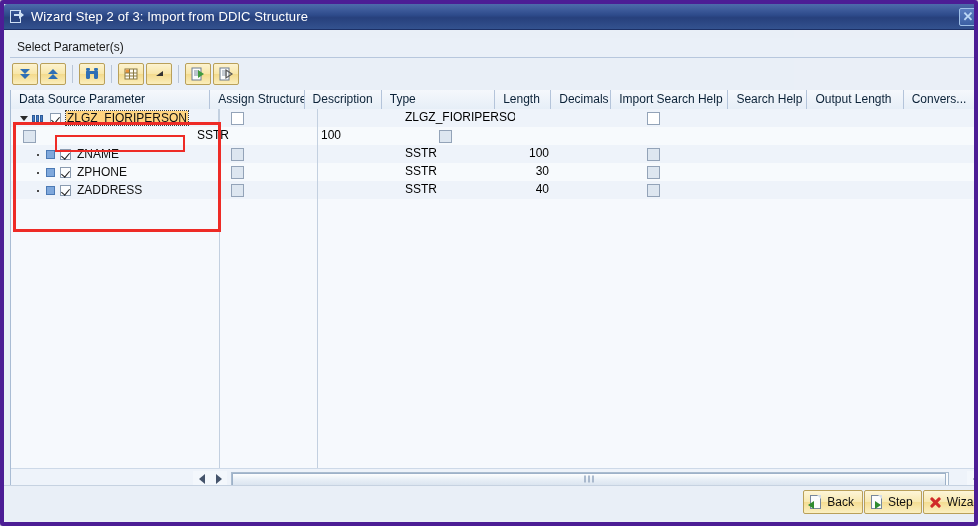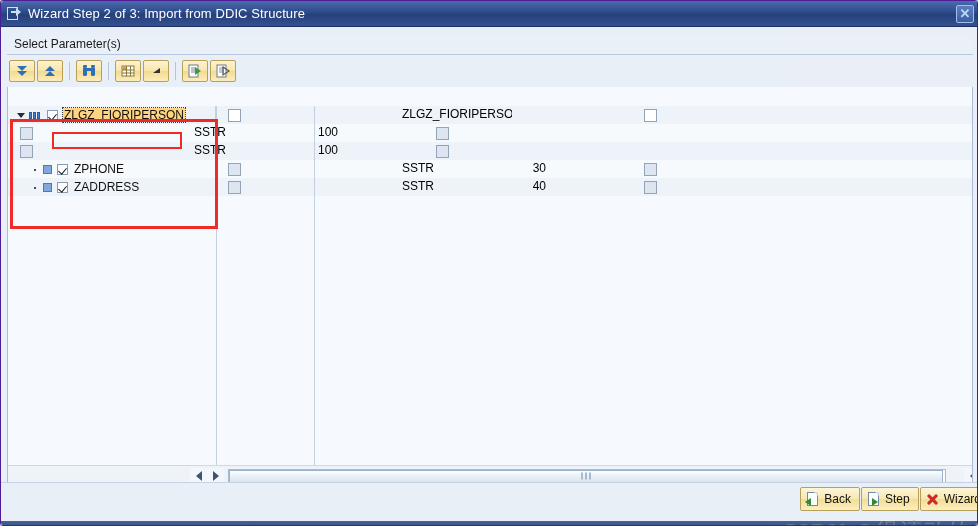--- a/index.html
+++ b/index.html
@@ -22,21 +22,21 @@
   }
 
   
   .window {
     position: absolute;
     left: 0; top: 0;
     width: 978px;
     height: 526px;
     box-sizing: border-box;
     background: #eaeff7;
-    border: 1px solid #4c1d95;
+    border: 4px solid #4c1d95;
     border-radius: 3px;
     overflow: hidden;
   }
 
   
   .titlebar {
     position: absolute;
     left: 0; top: 0;
     width: 978px;
     height: 26px;
@@ -569,20 +569,32 @@
             <line x1="4" y1="5" x2="9" y2="5" stroke="#8b98a8"></line>
             <line x1="4" y1="7" x2="9" y2="7" stroke="#8b98a8"></line>
             <line x1="4" y1="9" x2="9" y2="9" stroke="#8b98a8"></line>
             <polygon points="8,4 14,8 8,12" fill="none" stroke="#555" stroke-width="1.2"></polygon>
           </svg>
         </div>
       </div>
 
       <div class="grid-outer">
 
+        <div class="hdr-row" id="hdr-row">
+            <div class="hdr-cell" style="width: 208px;">Data Source Parameter</div>
+            <div class="hdr-cell" style="width: 98px;">Assign Structure</div>
+            <div class="hdr-cell" style="width: 80px;">Description</div>
+            <div class="hdr-cell" style="width: 118px;">Type</div>
+            <div class="hdr-cell num" style="width: 58px;">Length</div>
+            <div class="hdr-cell num" style="width: 62px;">Decimals</div>
+            <div class="hdr-cell" style="width: 122px;">Import Search Help</div>
+            <div class="hdr-cell" style="width: 82px;">Search Help</div>
+            <div class="hdr-cell" style="width: 100px;">Output Length</div>
+            <div class="hdr-cell" style="width: 76px;">Convers...</div>
+          </div>
 
         <div class="rows-area" id="rows-area">
             <div class="grid-row odd">
               <div class="treecell" style="width: 208px;">
                 <span class="twisty open"></span>
                 <span class="node-icon-root">
                   <i></i>
                   <i></i>
                   <i></i>
                 </span>
@@ -612,20 +624,27 @@
               <div class="cell right" style="width: 58px;">100</div>
               <div class="cell right" style="width: 62px;"></div>
               <div class="cell center" style="width: 122px;">
                 <span class="cbx box"></span>
               </div>
               <div class="cell" style="width: 82px;"></div>
               <div class="cell" style="width: 100px;"></div>
               <div class="cell" style="width: 76px;"></div>
             </div>
             <div class="grid-row odd">
+              <div class="treecell" style="width: 208px;">
+                <span class="indent"></span>
+                <span class="dot"></span>
+                <span class="node-icon-leaf"></span>
+                <span class="cbx checked"></span>
+                <span class="node-label">ZNAME</span>
+              </div>
               <div class="cell center" style="width: 98px;">
                 <span class="cbx box"></span>
               </div>
               <div class="cell" style="width: 80px;"></div>
               <div class="cell" style="width: 118px;">SSTR</div>
               <div class="cell right" style="width: 58px;">100</div>
               <div class="cell right" style="width: 62px;"></div>
               <div class="cell center" style="width: 122px;">
                 <span class="cbx box"></span>
               </div>

